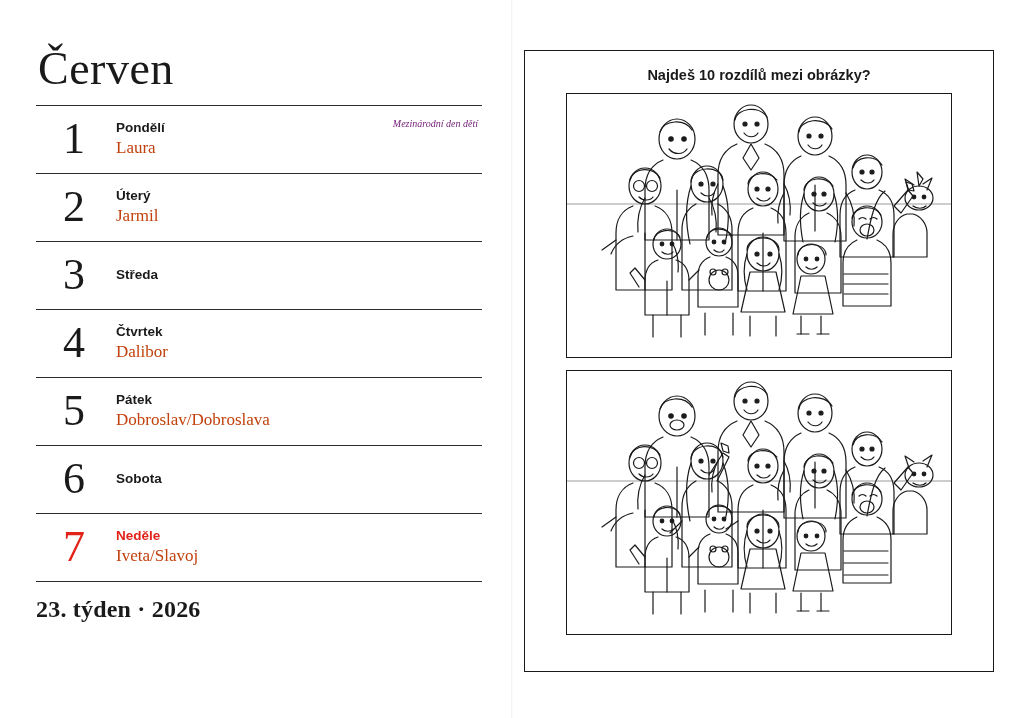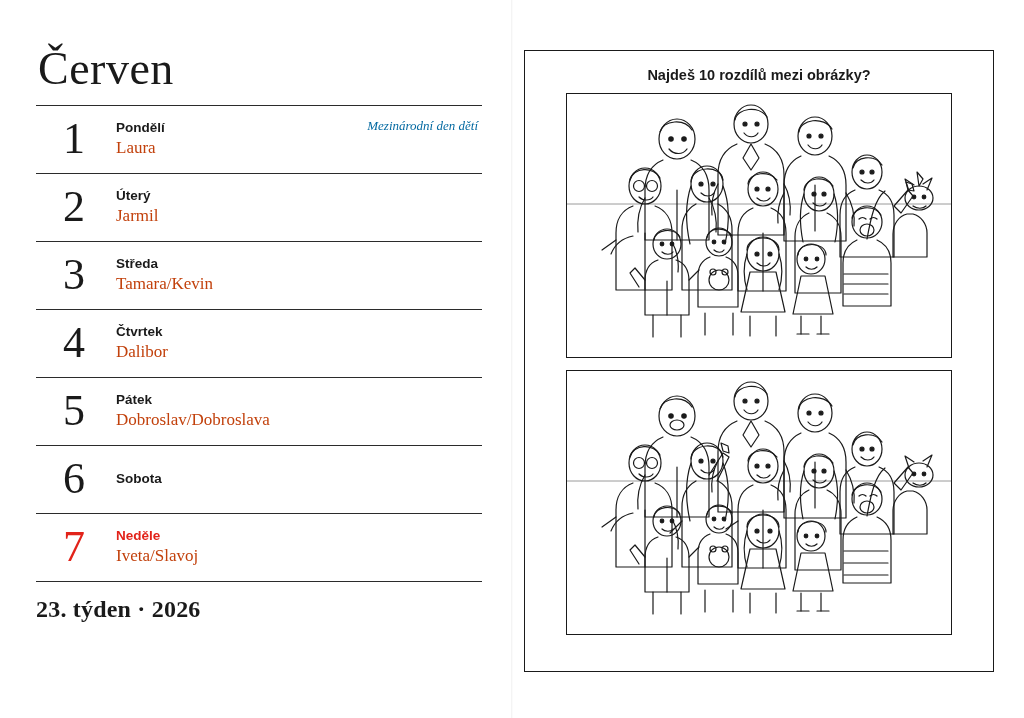--- a/index.html
+++ b/index.html
@@ -86,22 +86,22 @@
     line-height: 1.25;
     color: #c2410c;
   }
 
   .holiday-note {
     position: absolute;
     right: 4px;
     top: 12px;
     font-family: "Liberation Serif", serif;
     font-style: italic;
-    font-size: 13px;
-    color: #0369a1;
+    font-size: 10px;
+    color: #701a75;
     white-space: nowrap;
   }
 
   .sunday .day-num,
   .sunday .day-name {
     color: #e2231a;
   }
 
   .week-footer {
     margin-top: 14px;
@@ -188,21 +188,20 @@
         <div class="day-info">
           <div class="day-name">Úterý</div>
           <div class="day-names-list">Jarmil</div>
         </div>
       </div>
 
       <div class="day-row">
         <div class="day-num">3</div>
         <div class="day-info">
           <div class="day-name">Středa</div>
-          <div class="day-names-list">Tamara/Kevin</div>
         </div>
       </div>
 
       <div class="day-row">
         <div class="day-num">4</div>
         <div class="day-info">
           <div class="day-name">Čtvrtek</div>
           <div class="day-names-list">Dalibor</div>
         </div>
       </div>

